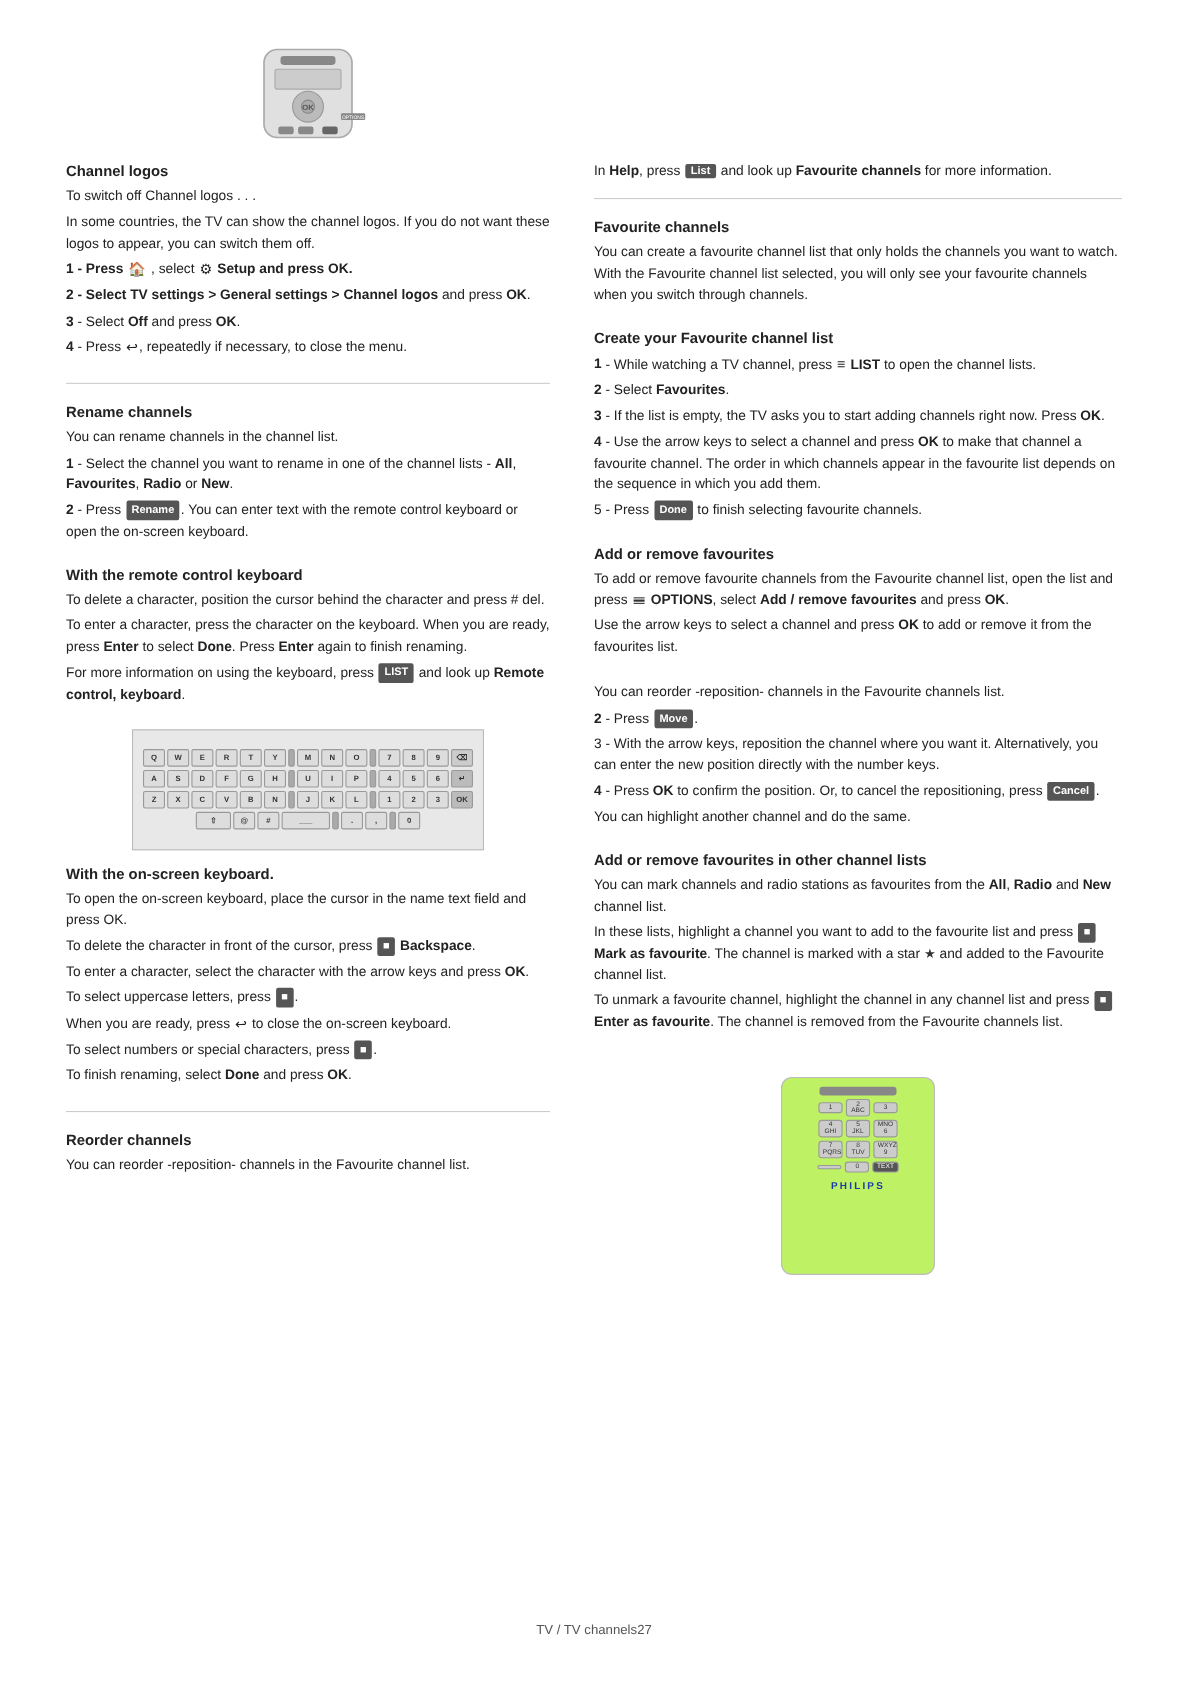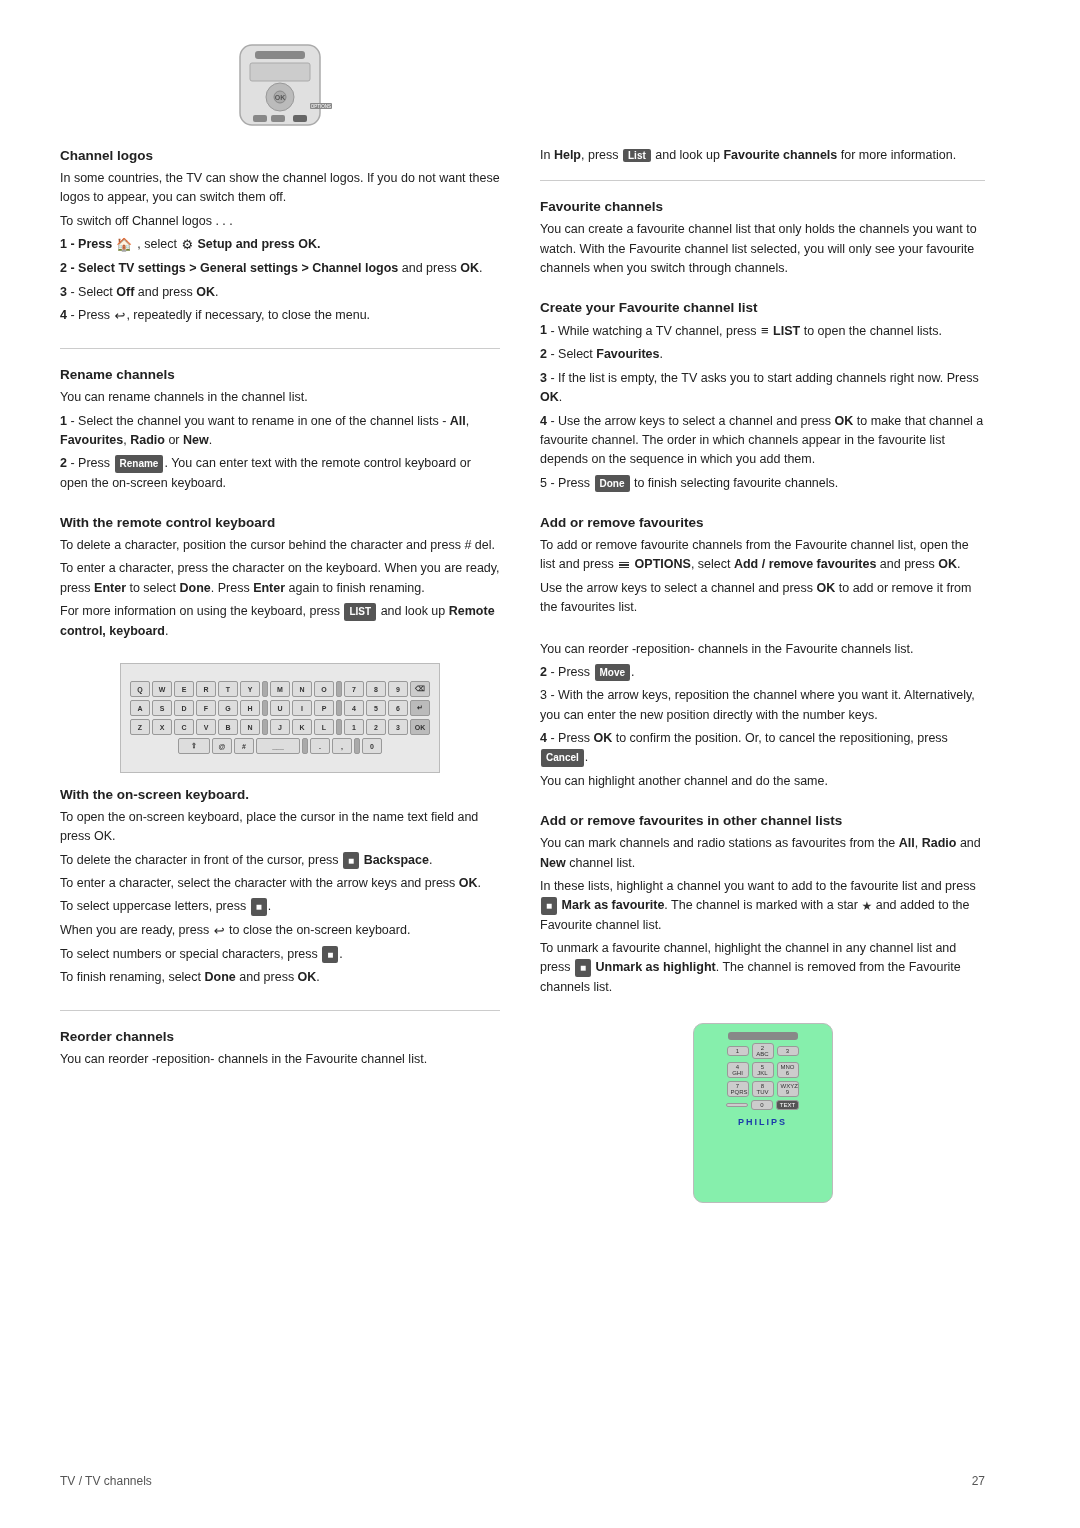--- a/index.html
+++ b/index.html
@@ -7,21 +7,21 @@
       font-family: Arial, Helvetica, sans-serif;
       font-size: 13px;
       background: #fff;
       color: #222;
       width: 1080px;
       min-height: 1528px;
     }
     .page {
       width: 1080px;
       min-height: 1528px;
-      padding: 40px 95px 40px 60px;
+      padding: 40px 60px 40px 60px;
       display: flex;
       flex-direction: column;
     }
     .two-col {
       display: flex;
       flex-direction: row;
       gap: 40px;
       flex: 1;
     }
     .left-col {
@@ -103,24 +103,24 @@
       align-items: center;
       justify-content: center;
       color: #333;
       font-weight: bold;
     }
     .key.wide { width: 32px; }
     .key.wider { width: 44px; }
     .philips-remote {
       width: 140px;
       height: 180px;
-      background: #86efac;
+      background: #bef264;
       border: 1px solid #bbb;
       border-radius: 10px;
-      margin: 4px auto;
+      margin: 18px auto;
       display: flex;
       flex-direction: column;
       align-items: center;
       padding: 8px 6px;
       gap: 3px;
     }
     .remote-top-bar {
       width: 70px;
       height: 8px;
       background: #888;
@@ -145,21 +145,21 @@
     .rem-btn.num { width: 22px; text-align: center; }
     .philips-logo {
       font-size: 9px;
       font-weight: bold;
       letter-spacing: 2px;
       color: #1a3aaa;
       margin-top: 4px;
     }
     .footer {
       display: flex;
-      justify-content: space-between;
+      justify-content: center;
       align-items: flex-end;
       margin-top: 30px;
       font-size: 12px;
       color: #555;
     }
     .options-icon {
       display: inline-flex;
       flex-direction: column;
       gap: 1px;
       vertical-align: middle;
@@ -212,22 +212,22 @@
     <div style="flex:1;"></div>
   </div>
 
   <div class="two-col">
 
     <div class="left-col">
 
       <div class="section">
         <div class="section-title">Channel logos</div>
         <div class="section-body">
+          <p><span>To switch off Channel logos . . .</span></p>
           <p>In some countries, the TV can show the channel logos. If you do not want these logos to appear, you can switch them off.</p>
-          <p><span>To switch off Channel logos . . .</span></p>
           <p class="step-line">
             <span class="bold">1 - Press</span>
             <span class="inline-icon">🏠</span>
             <span>, select</span>
             <span class="inline-icon">⚙</span>
             <span class="bold">Setup and press OK.</span>
           </p>
           <p class="step-line">
             <span class="bold">2 - Select </span><span class="bold">TV settings &gt; General settings &gt; Channel logos</span><span> and press <span class="bold">OK</span>.</span>
           </p>
@@ -418,21 +418,21 @@
           </p>
           <p>You can highlight another channel and do the same.</p>
         </div>
       </div>
 
       <div class="section">
         <div class="section-title">Add or remove favourites in other channel lists</div>
         <div class="section-body">
           <p>You can mark channels and radio stations as favourites from the <span class="bold">All</span>, <span class="bold">Radio</span> and <span class="bold">New</span> channel list.</p>
           <p>In these lists, highlight a channel you want to add to the favourite list and press <span class="inline-btn">■</span> <span class="bold">Mark as favourite</span>. The channel is marked with a star <span class="star-icon">★</span> and added to the Favourite channel list.</p>
-          <p>To unmark a favourite channel, highlight the channel in any channel list and press <span class="inline-btn">■</span> <span class="bold">Unmark as highlight</span>. The channel is removed from the Favourite channels list.</p>
+          <p>To unmark a favourite channel, highlight the channel in any channel list and press <span class="inline-btn">■</span> <span class="bold">Enter as favourite</span>. The channel is removed from the Favourite channels list.</p>
         </div>
       </div>
 
       <div style="display:flex; justify-content:center; margin-top:10px;">
         <div class="philips-remote">
           <div class="remote-top-bar"></div>
           <div class="remote-row">
             <div class="rem-btn num">1</div>
             <div class="rem-btn num">2 ABC</div>
             <div class="rem-btn num">3</div>

